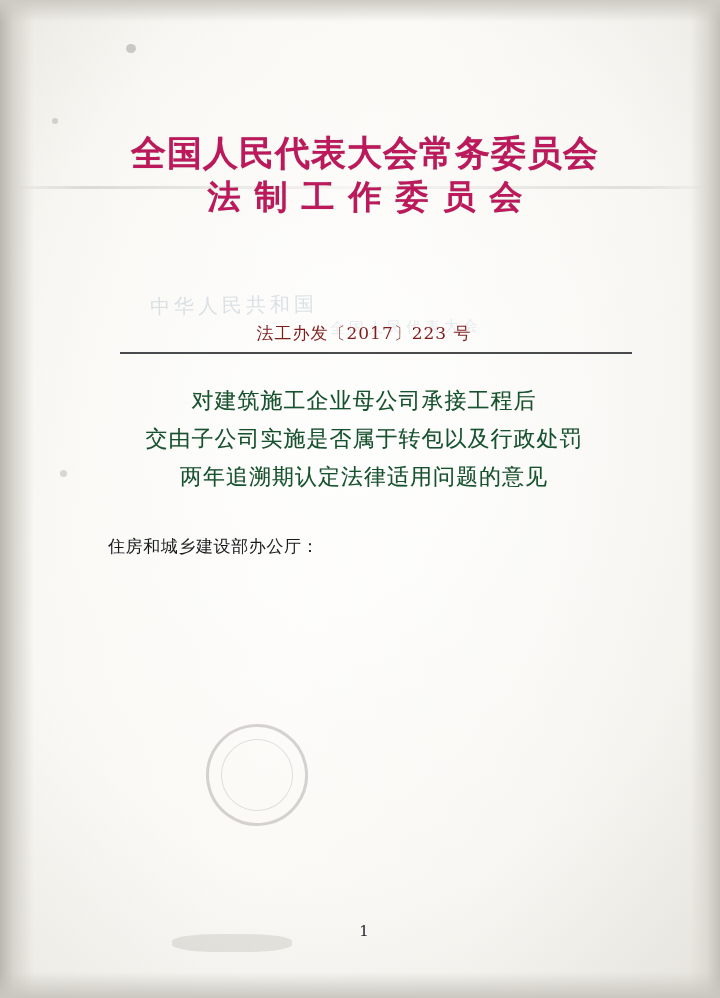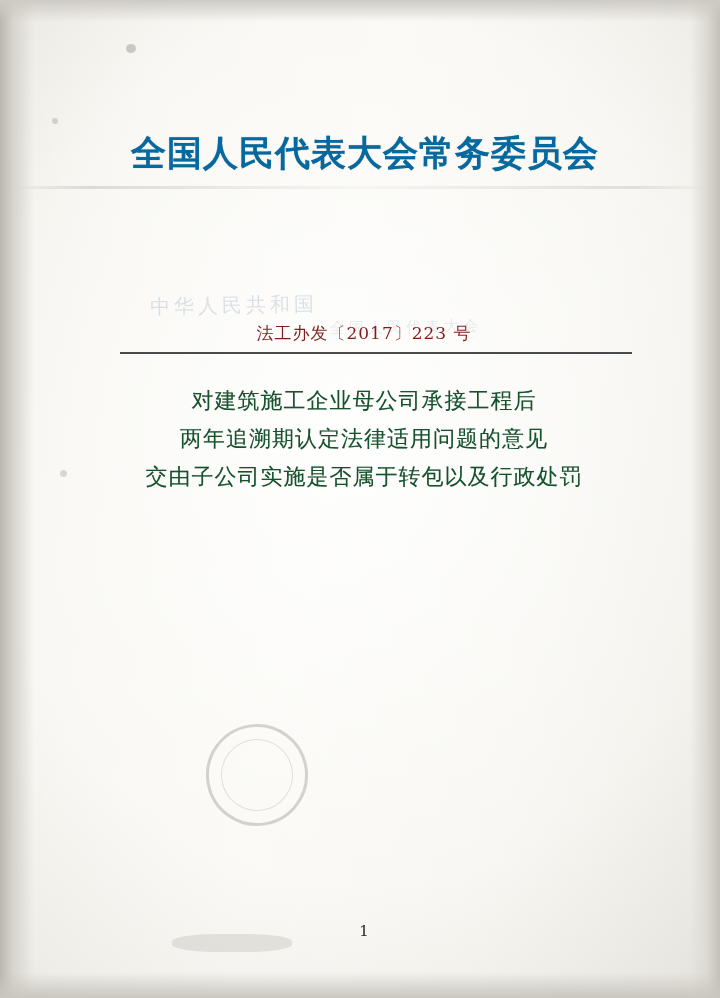--- a/index.html
+++ b/index.html
@@ -77,21 +77,21 @@
     height: 998px;
   }
 
   
   #masthead {
     position: absolute;
     top: 132px;
     left: -5px;
     width: 524px;
     text-align: center;
-    color: #0369a1;
+    color: #be185d;
   }
   #masthead .line1 {
     font-size: 35px;
     font-weight: 700;
     letter-spacing: 1px;
     line-height: 1.22;
     font-family: "DejaVu Serif", "Liberation Serif", serif;
     text-shadow: 0 0 1px rgba(20,20,20,0.35);
   }
   #masthead .line2 {
@@ -227,34 +227,36 @@
   <div class="smudge" style="left:126px; top:44px; width:10px; height:9px; background:rgba(120,118,112,0.35);"></div>
   <div class="smudge" style="left:52px; top:118px; width:6px; height:6px; background:rgba(130,128,122,0.3);"></div>
   <div class="smudge" style="left:60px; top:470px; width:7px; height:7px; background:rgba(130,128,122,0.28);"></div>
   <div class="smudge" style="left:172px; top:934px; width:120px; height:18px; background:rgba(176,174,168,0.3); border-radius:40%;"></div>
   <div id="stamp-ring"></div>
 
   <div id="content">
 
     <div id="masthead">
       <div class="line1">全国人民代表大会常务委员会</div>
+      <div class="line2">法制工作委员会</div>
     </div>
 
     <div id="docnum-wrap">
       <span id="docnum">法工办发〔2017〕223 号</span>
     </div>
     <div id="rule"></div>
 
     <div id="title-block">
       <div class="t">对建筑施工企业母公司承接工程后</div>
+      <div class="t">交由子公司实施是否属于转包以及行政处罚</div>
       <div class="t">两年追溯期认定法律适用问题的意见</div>
-      <div class="t">交由子公司实施是否属于转包以及行政处罚</div>
     </div>
 
     <div id="body-block">
+      <p>住房和城乡建设部办公厅：</p>
     </div>
 
     <div id="page-number">1</div>
   </div>
 
   <div id="edge-left"></div>
   <div id="edge-right"></div>
   <div id="edge-top"></div>
   <div id="edge-bottom"></div>
 </div>

